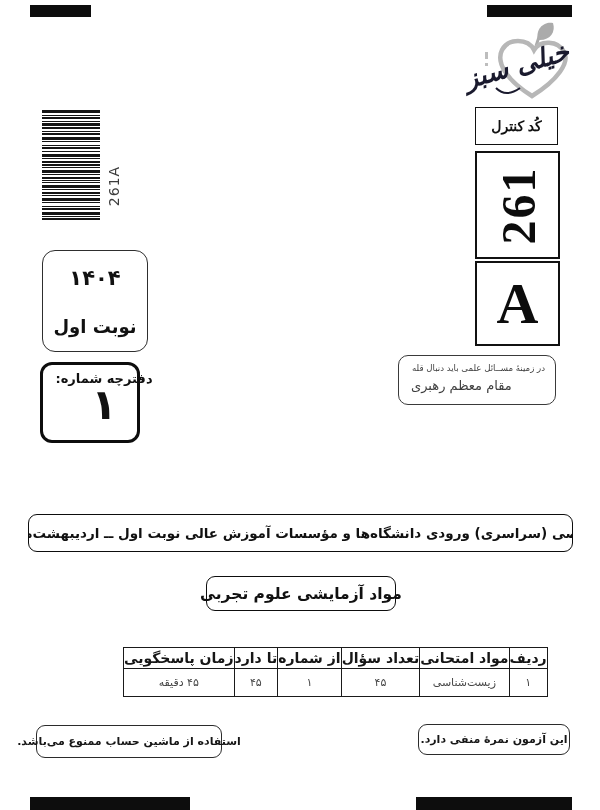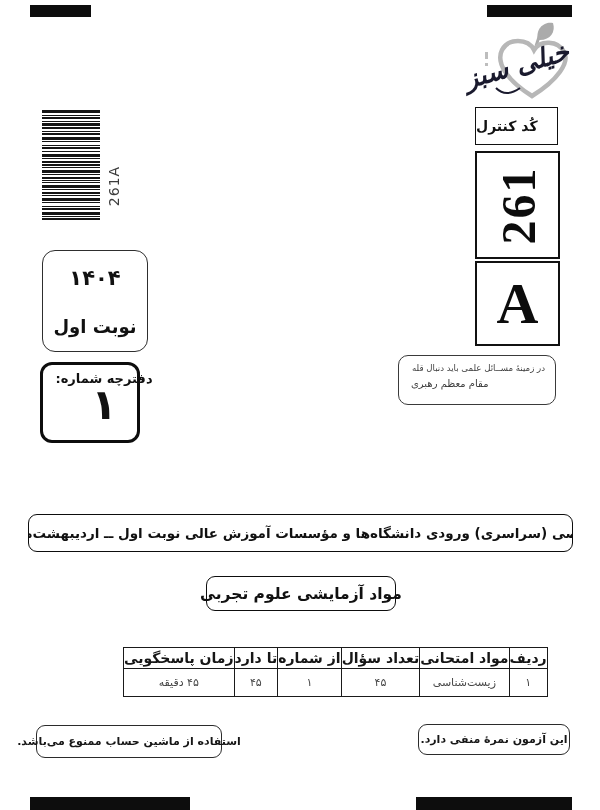--- a/index.html
+++ b/index.html
@@ -24,22 +24,22 @@
   
   .logo{position:absolute;left:452px;top:18px;width:130px;height:92px;}
   .logo svg{width:100%;height:100%;}
   .logo-text{
     font-family:"DejaVu Sans",sans-serif;font-style:italic;font-weight:bold;
   }
   
   .control-label-box{
     position:absolute;left:475px;top:107px;width:81px;height:36px;
     border:1.5px solid #111;background:#fff;
-    display:flex;align-items:center;justify-content:flex-end;
-    font-weight:bold;font-size:14px;direction:rtl;
+    display:flex;align-items:center;justify-content:center;
+    font-weight:bold;font-size:14px;direction:rtl;font-family:Liberation Serif, serif;
   }
   .code-box{
     position:absolute;left:475px;top:151px;width:81px;height:104px;
     border:2px solid #111;background:#fff;
     display:flex;align-items:center;justify-content:center;overflow:hidden;
   }
   .code-box span{
     transform:rotate(-90deg);
     font-family:"Liberation Serif","DejaVu Serif",serif;
     font-weight:bold;font-size:48px;letter-spacing:2px;color:#0c0c0c;white-space:nowrap;
@@ -50,21 +50,21 @@
     display:flex;align-items:center;justify-content:center;
     font-family:"Liberation Serif","DejaVu Serif",serif;
     font-weight:bold;font-size:58px;color:#0c0c0c;
   }
   .quote-box{
     position:absolute;left:398px;top:355px;width:158px;height:50px;
     border:1px solid #3a3a3a;border-radius:10px;background:#fff;
     direction:rtl;box-sizing:border-box;padding:7px 10px 0 10px;color:#3d3d3d;
   }
   .quote-line{font-size:8.6px;text-align:right;white-space:nowrap;overflow:hidden;}
-  .quote-attrib{font-size:10px;text-align:left;margin-top:5px;padding-left:2px;}
+  .quote-attrib{font-size:13px;text-align:left;margin-top:5px;padding-left:2px;}
   
   .session-box{
     position:absolute;left:42px;top:250px;width:104px;height:100px;
     border:1.5px solid #2e2e2e;border-radius:13px;background:#fff;
     display:flex;flex-direction:column;align-items:center;justify-content:center;
     direction:rtl;gap:6px;
   }
   .session-year{font-weight:bold;font-size:21px;}
   .session-label{font-weight:bold;font-size:18px;margin-top:20px;}
   .booklet-box{

